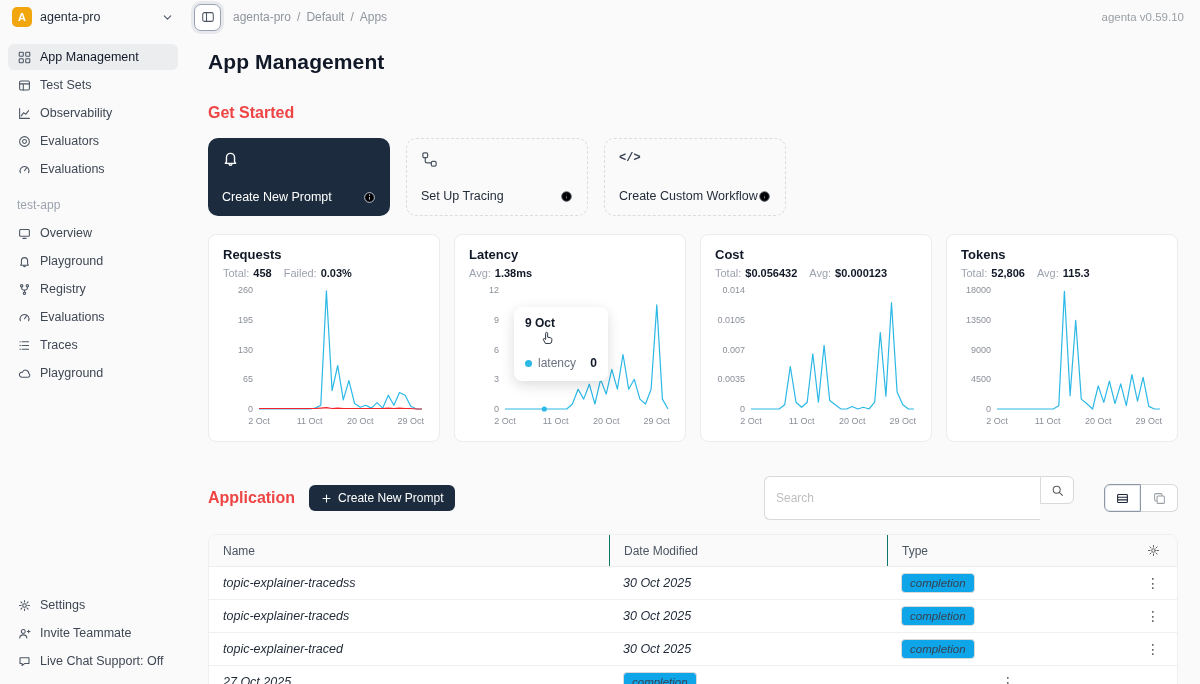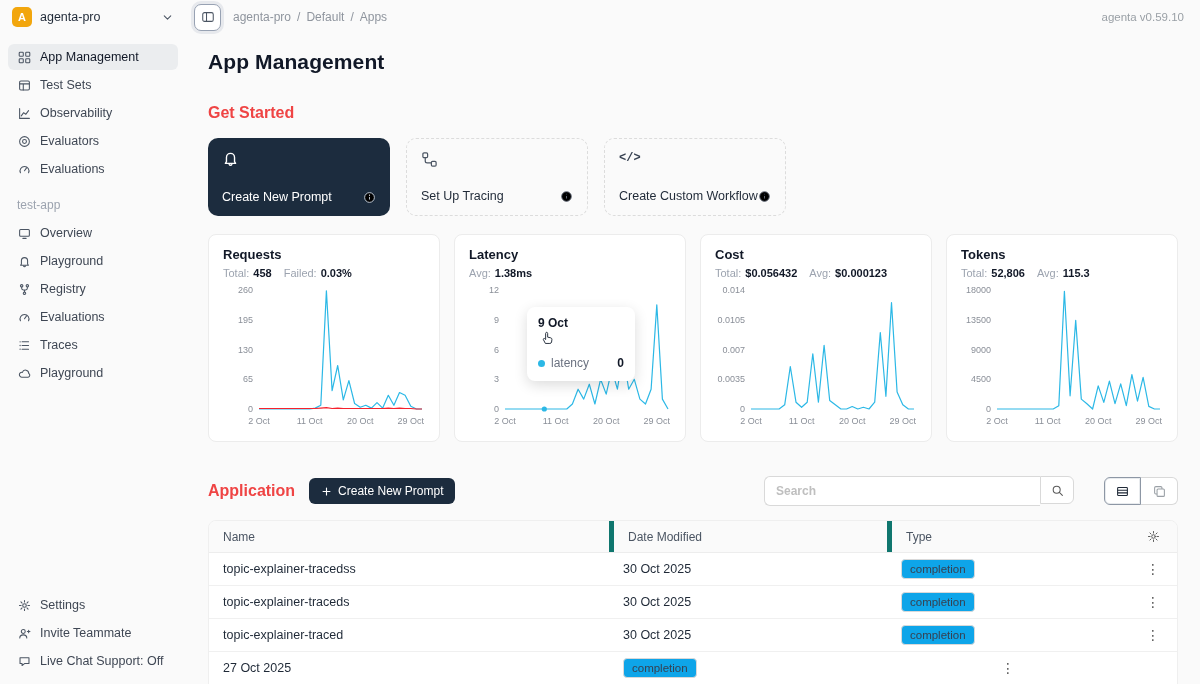--- a/index.html
+++ b/index.html
@@ -59,57 +59,57 @@
   
   .charts-row { display:flex; gap:14px; margin-top:18px; }
   .chart-card { width:232px; height:208px; background:#fff; border:1px solid #ececec; border-radius:8px; padding:12px 14px; position:relative; }
   .chart-title { font-size:13px; font-weight:600; color:#111827; }
   .chart-stats { margin-top:5px; display:flex; gap:12px; font-size:11px; color:#9ca3af; }
   .stat { display:flex; gap:4px; }
   .stat-value { color:#111827; font-weight:600; }
   svg.chart-svg { width:204px; height:146px; margin-top:4px; display:block; }
   svg.chart-svg text { font-family:"Liberation Sans", sans-serif; font-size:9px; fill:#8a8f98; }
 
-  .chart-tooltip { position:absolute; left:72px; top:72px; width:108px; background:#fff; border-radius:8px; box-shadow:0 4px 14px rgba(0,0,0,.14); padding:9px 11px 11px; z-index:2; }
+  .chart-tooltip { position:absolute; left:59px; top:72px; width:94px; background:#fff; border-radius:8px; box-shadow:0 4px 14px rgba(0,0,0,.14); padding:9px 11px 11px; z-index:2; }
   .tt-title { font-size:12px; font-weight:600; color:#111827; }
   .tt-row { margin-top:26px; display:flex; align-items:center; gap:6px; font-size:12px; }
   .tt-dot { width:7px; height:7px; border-radius:50%; background:var(--chart-line); flex:none; }
   .tt-series { color:#6b7280; }
   .tt-value { margin-left:auto; padding-left:8px; font-weight:600; color:#111827; }
   .cursor-hand { position:absolute; left:84px; top:94px; z-index:3; pointer-events:none; }
 
   
   .app-head { display:flex; align-items:center; margin-top:34px; }
   .app-head h2 { margin:0 14px 0 0; }
   .create-btn { background:var(--accent-dark); color:#fff; font-size:12px; font-weight:500; height:26px; padding:0 12px; border-radius:6px; border:none; display:inline-flex; align-items:center; gap:6px; cursor:pointer; font-family:inherit; }
   .create-btn svg { width:11px; height:11px; stroke:#fff; fill:none; stroke-width:1.6; stroke-linecap:round; }
   .head-right { margin-left:auto; display:flex; align-items:center; gap:14px; }
   .search-group { display:flex; }
-  .search-input { width:276px; height:30px; border:1px solid #d9d9d9; border-right:none; border-radius:6px 0 0 6px; padding:0 11px; font-size:12px; font-family:inherit; background:#fff; color:#111827; outline:none;font-weight:bold; }
+  .search-input { width:276px; height:44px; border:1px solid #d9d9d9; border-right:none; border-radius:6px 0 0 6px; padding:0 11px; font-size:12px; font-family:inherit; background:#fff; color:#111827; outline:none; }
   .search-input::placeholder { color:#bfbfbf; }
   .search-btn { width:34px; height:28px; border:1px solid #d9d9d9; border-radius:0 6px 6px 0; background:#fff; display:flex; align-items:center; justify-content:center; cursor:pointer; }
   .search-btn svg { width:13px; height:13px; stroke:#595959; fill:none; stroke-width:1.3; stroke-linecap:round; }
   .view-toggle { display:flex; margin-left:16px; }
   .vt-btn { width:37px; height:28px; border:1px solid #d9d9d9; background:#fff; display:flex; align-items:center; justify-content:center; cursor:pointer; }
   .vt-btn.first { border-radius:6px 0 0 6px; }
   .vt-btn.last { border-radius:0 6px 6px 0; border-left:none; }
   .vt-btn svg { width:13px; height:13px; fill:none; stroke-width:1.3; stroke:#9aa0a6; }
   .vt-btn.active { border-color:#8d97a5; box-shadow:inset 0 0 0 1px #e8ebee; position:relative; z-index:1; }
   .vt-btn.active svg { stroke:#1f2937; }
 
   
   .table { margin-top:14px; background:#fff; border:1px solid #efefef; border-radius:8px 8px 0 0; overflow:hidden; }
   .thead, .trow { display:grid; grid-template-columns:minmax(0,1fr) 278px 242px 48px; align-items:center; }
   .thead { height:32px; background:#fafafa; font-size:12px; color:#4b5563; font-weight:500; border-bottom:1px solid #ededed; }
   .thead > div { padding:0 14px; height:100%; display:flex; align-items:center; }
-  .thead > .col-sep { border-left:5px solid #0f766e; }
+  .thead > .col-sep { border-left:1px solid #0f766e; }
   .th-actions { justify-content:center; cursor:pointer; }
   .th-actions svg { width:13px; height:13px; stroke:#595959; fill:none; stroke-width:1.2; stroke-linecap:round; }
   .trow { height:33px; background:#fff; border-bottom:1px solid #f0f0f0; font-size:12.5px; color:#1f2937; cursor:pointer; }
-  .trow > div { padding:0 14px; }
+  .trow > div { padding:0 14px;font-style:italic; }
   .badge { display:inline-block; border:1px solid #d9d9d9; border-radius:4px; padding:2px 8px; font-size:11.5px; color:#374151; background:#0ea5e9; line-height:1.3; }
   .row-menu { text-align:center; color:#595959; font-size:14px; cursor:pointer; padding:0 !important; }
 </style>
 </head>
 <body style="--accent-dark: #1c2c3e; --avatar-bg: #f2a60d; --chart-line: #2cb8e6;">
 
 <div class="app">
 
   <aside class="sidebar">
     <div class="ws-row">

